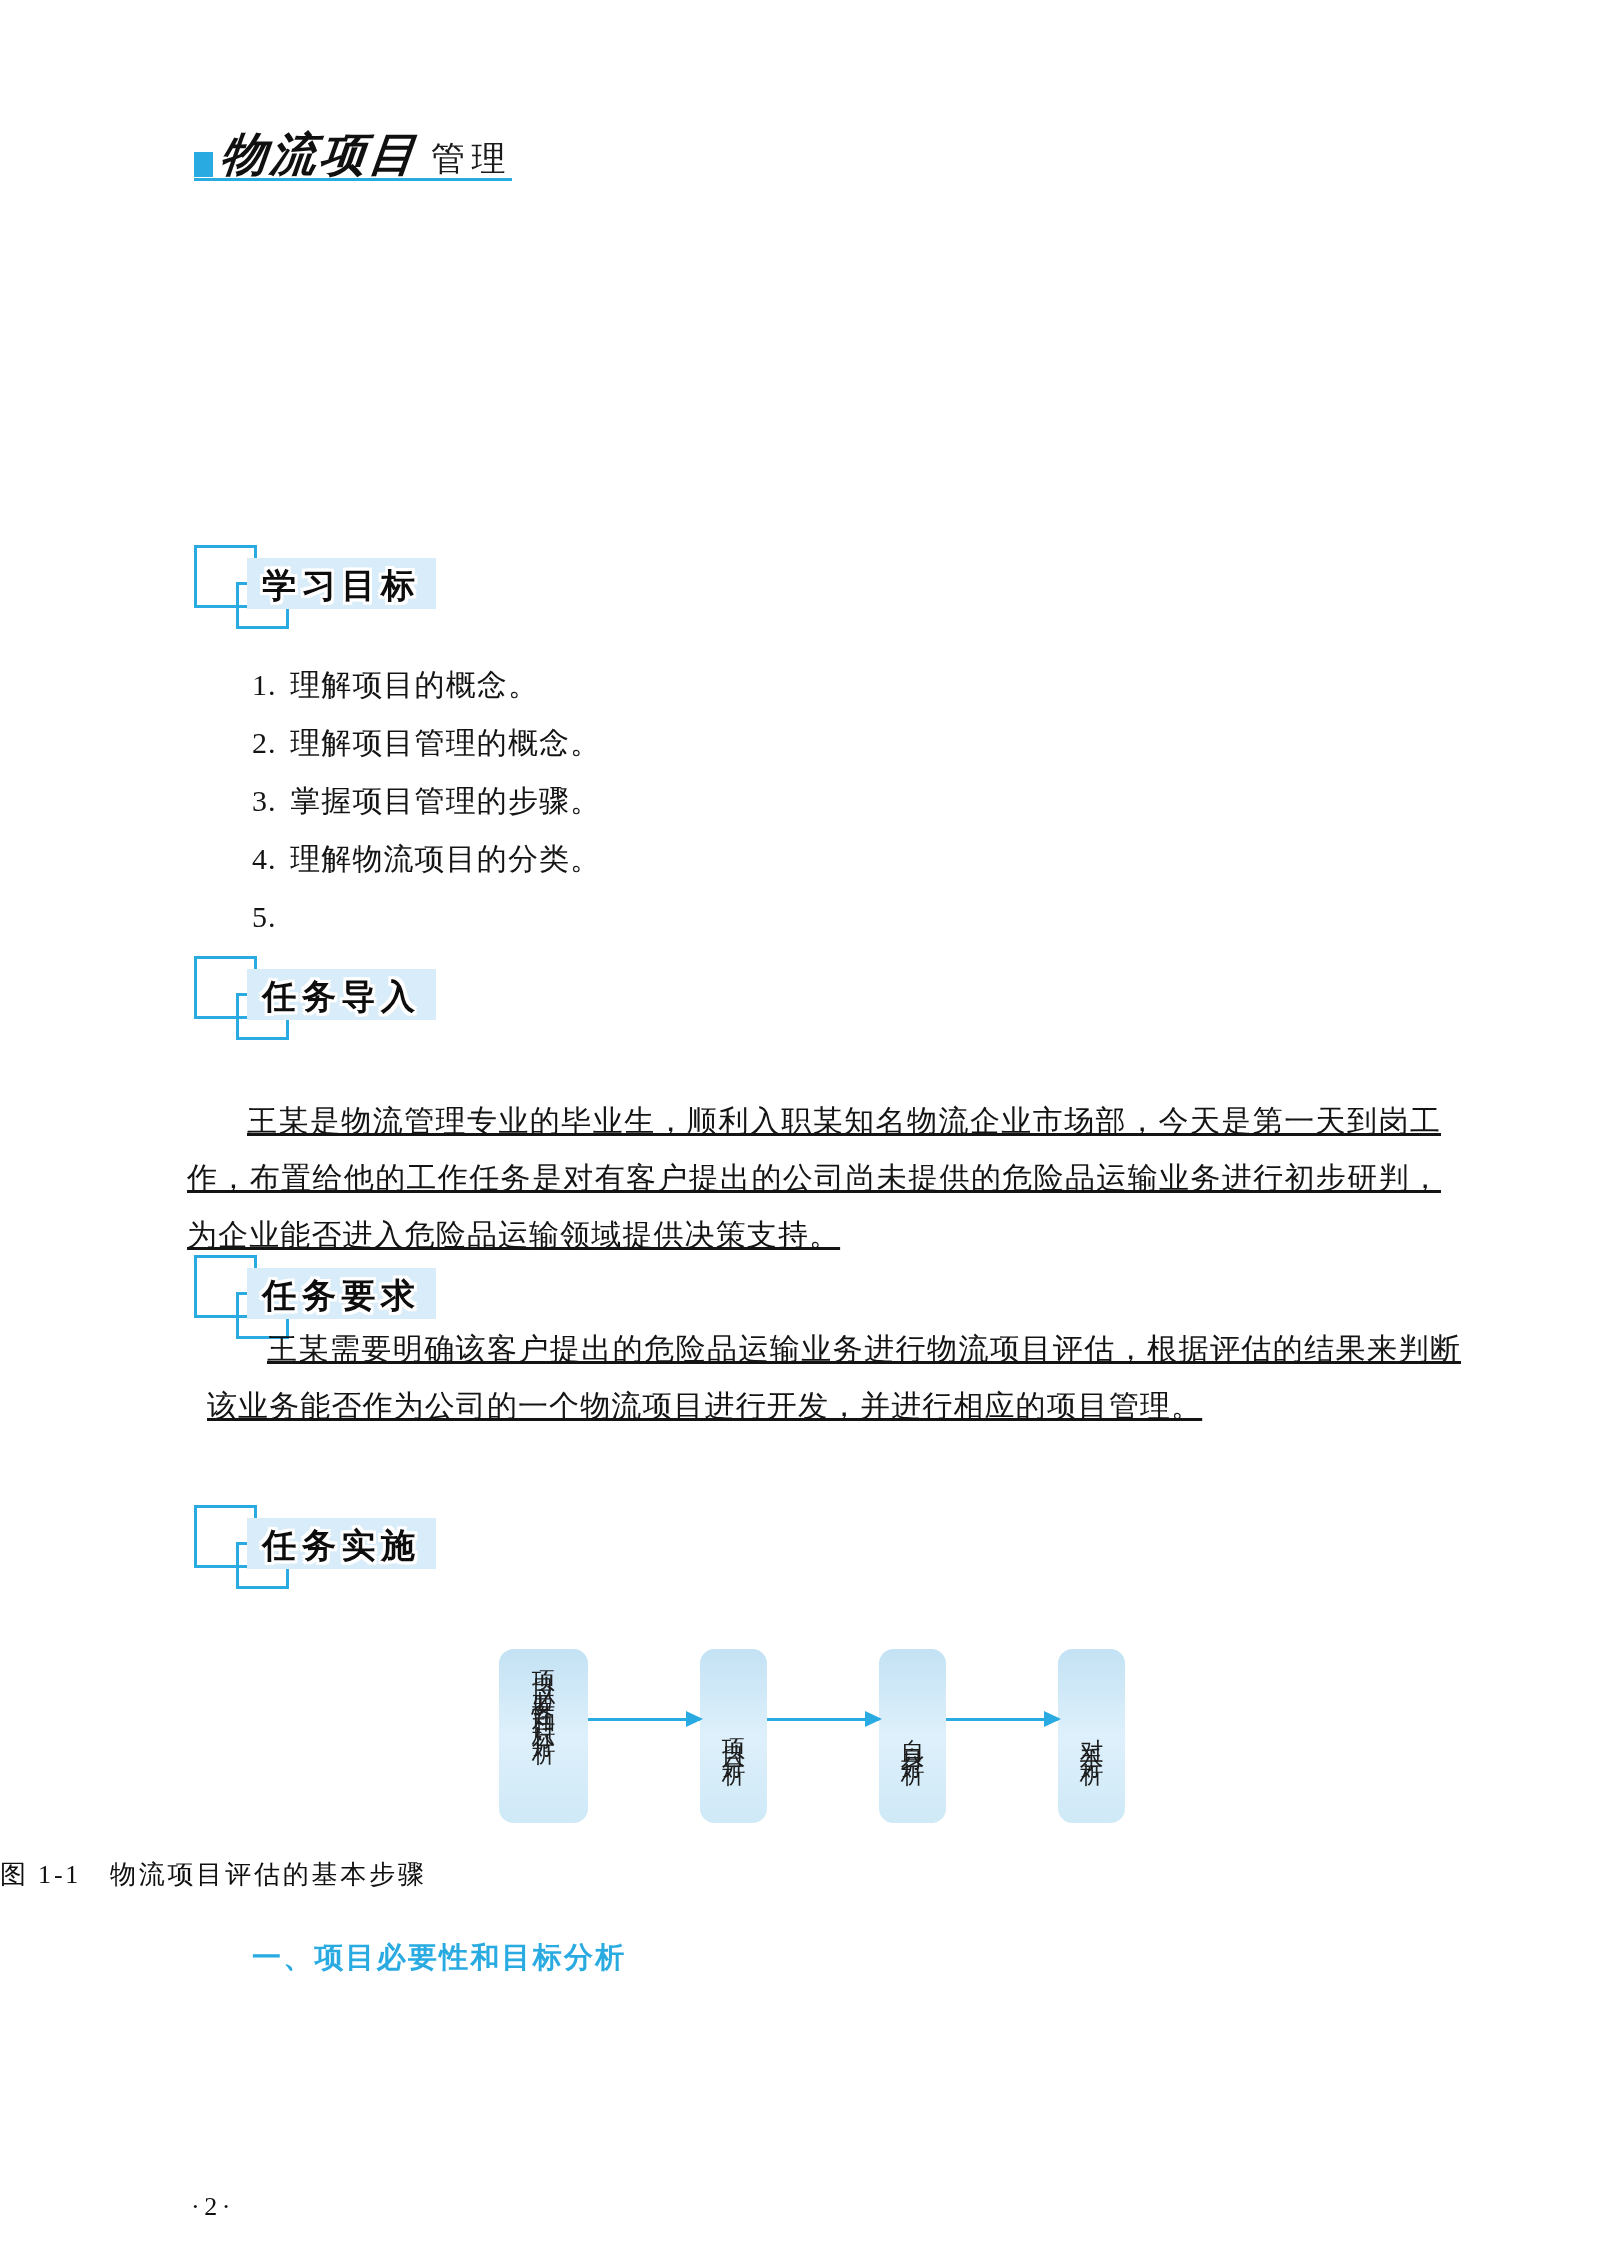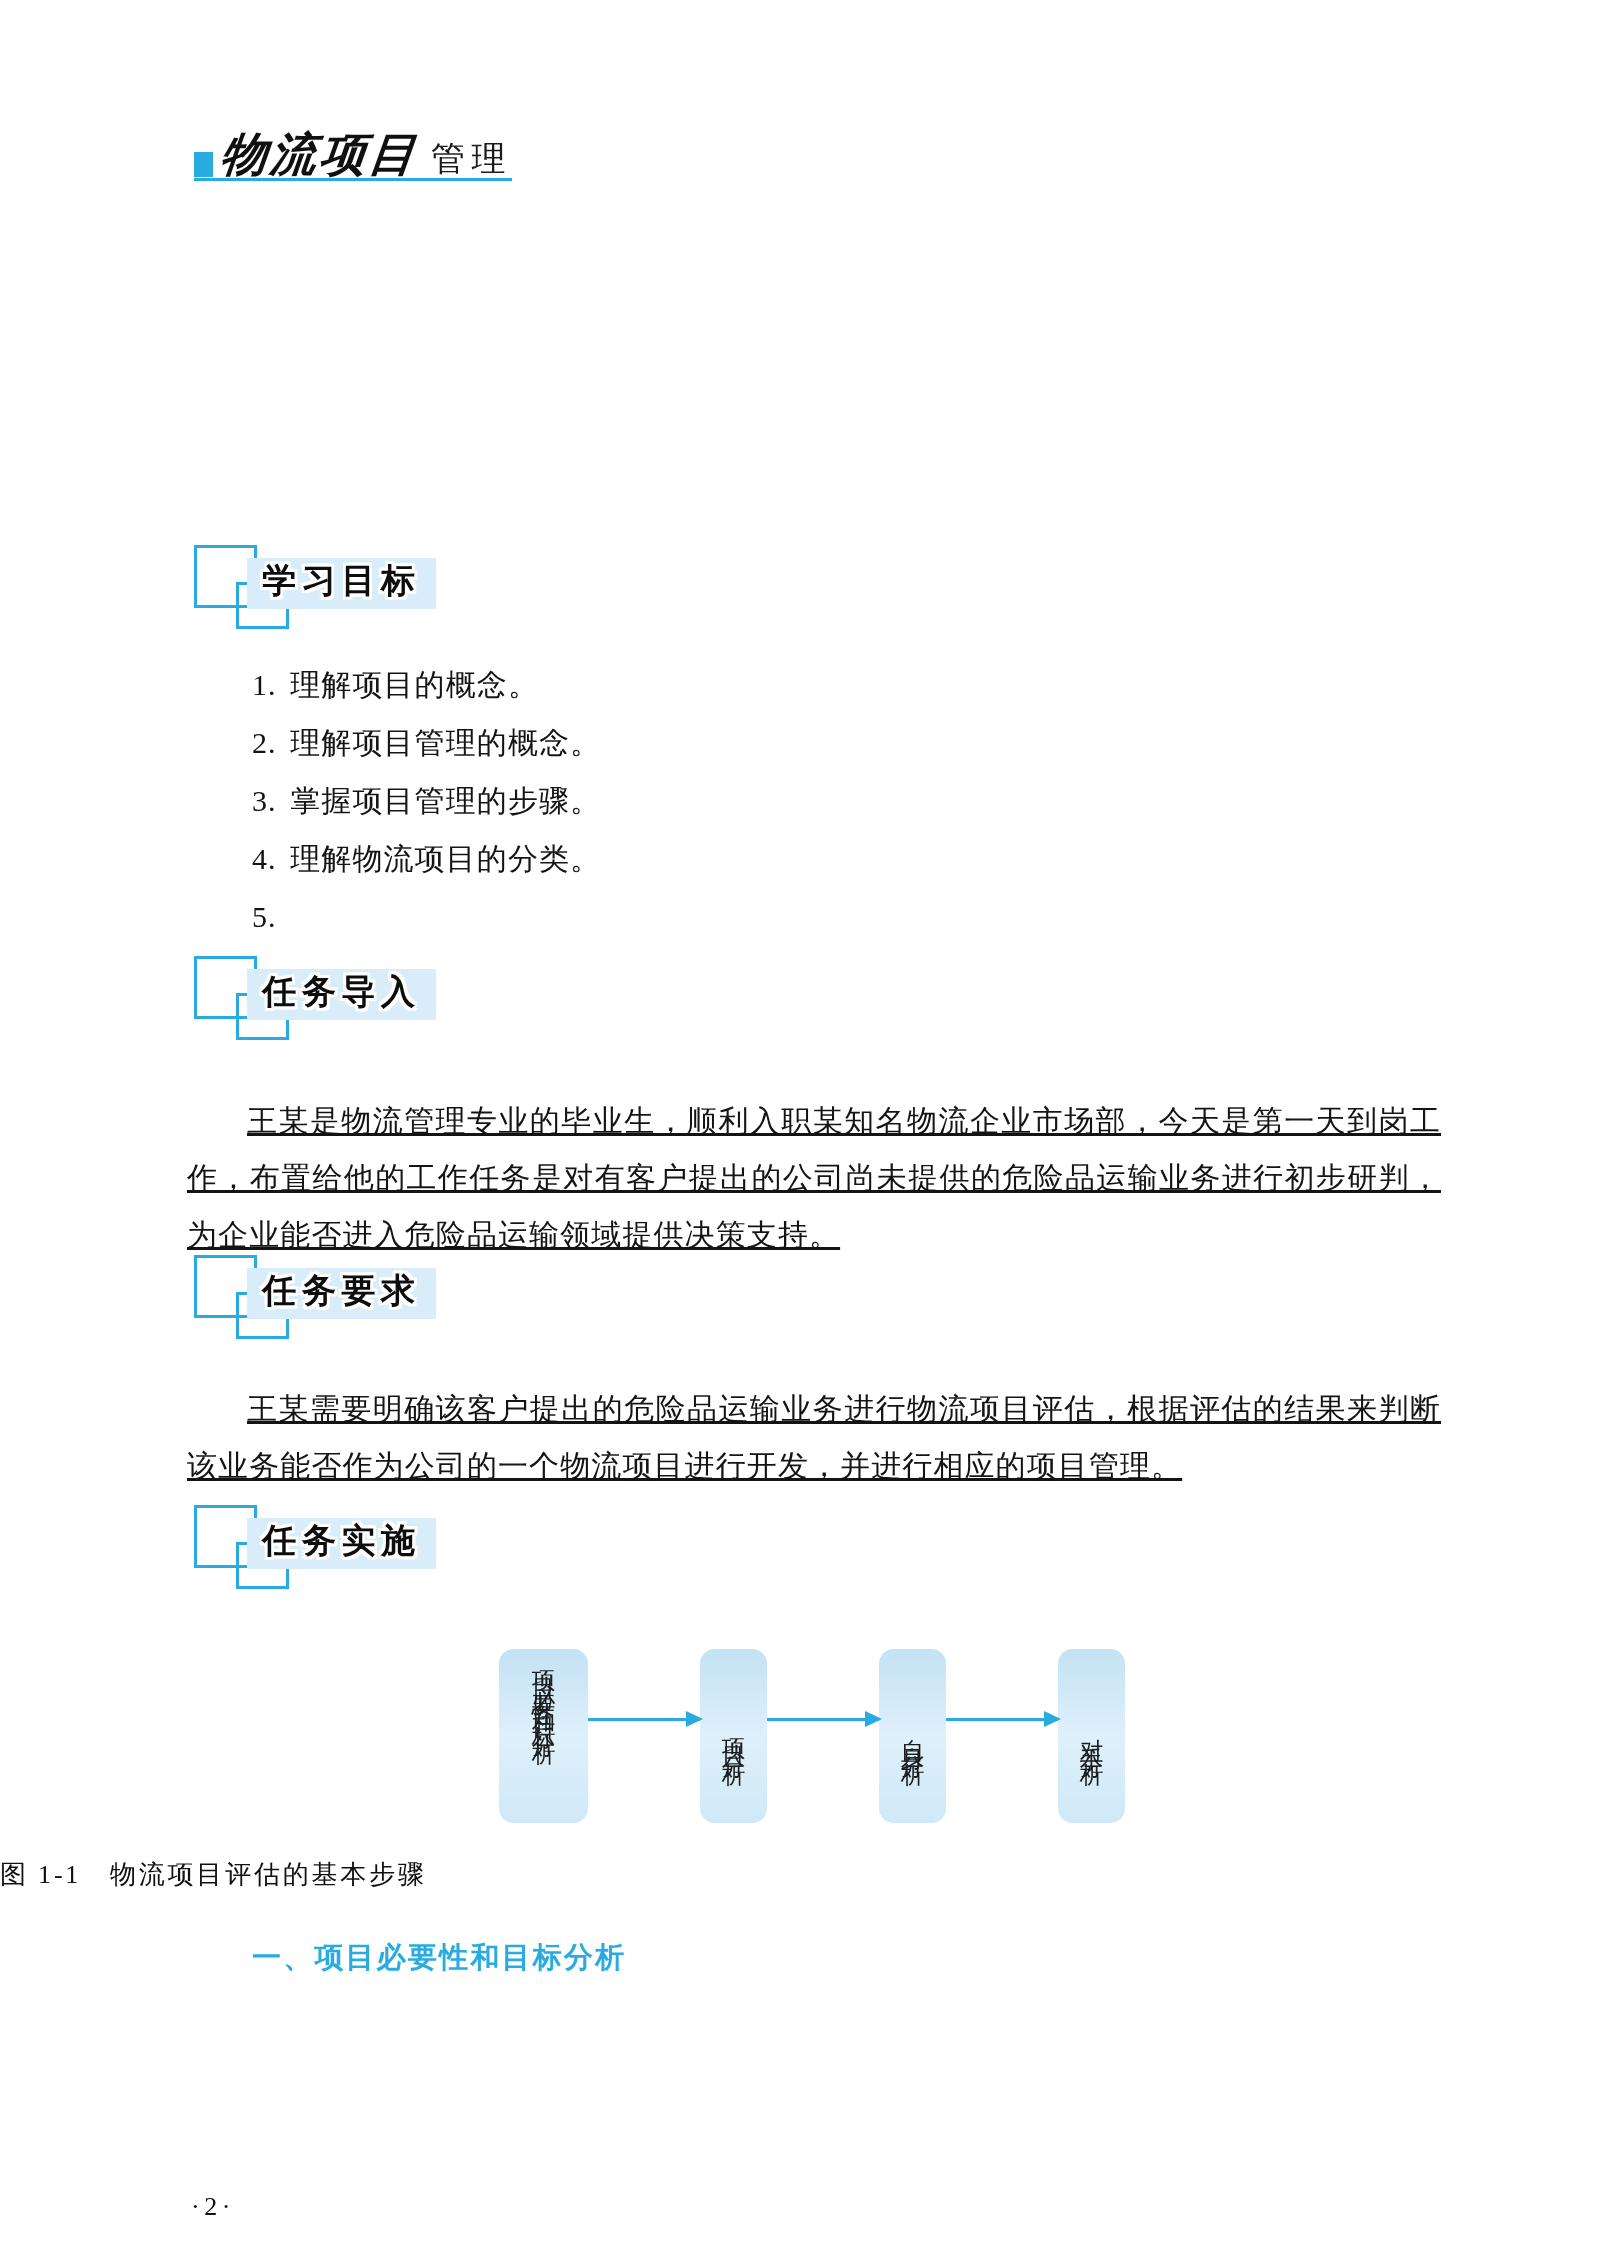--- a/index.html
+++ b/index.html
@@ -55,21 +55,21 @@
   .badge-b1{top:545px;}
   .badge-b2{top:956px;}
   .badge-b3{top:1255px;}
   .badge-b4{top:1505px;}
   .badge .sq{position:absolute;border:3.9px solid var(--accent);background:transparent;}
   .badge .sq1{left:0;top:0;width:63px;height:63px;}
   .badge .sq2{left:42px;top:37px;width:53px;height:47px;}
   .badge .plate{
     position:absolute;left:53px;top:13px;width:189px;height:51px;
     background:var(--plate);z-index:2;
-    display:flex;align-items:flex-start;justify-content:center;
+    display:flex;align-items:flex-end;justify-content:center;
   }
   .badge .plate-text{
     font-size:34px;font-weight:bold;letter-spacing:5.6px;color:#0d0d0d;
     text-shadow:
       -2.8px -2.8px 0 #fff, 0 -2.8px 0 #fff, 2.8px -2.8px 0 #fff,
       -2.8px  0   0 #fff,             2.8px  0   0 #fff,
       -2.8px  2.8px 0 #fff, 0  2.8px 0 #fff, 2.8px  2.8px 0 #fff;
   }
 
   
@@ -81,21 +81,21 @@
   .goals li{height:58px;display:flex;align-items:center;}
   .goals .num{margin-right:13.5px;}
 
   
   .body-para{
     position:absolute;left:187px;width:1254px;margin:0;
     font-size:30px;line-height:57px;
     letter-spacing:1.1px;text-align:justify;text-indent:2em;text-decoration:underline;
   }
   .para-1{top:1092px;}
-  .para-2{top:1380px;}
+  .para-2{top:1320px;margin-left:20px;}
   .para-3{top:2014px;}
 
   
   .flow{
     position:absolute;left:0;top:1649px;width:100%;
     display:flex;justify-content:center;align-items:center;
   }
   .flow-box{
     height:174px;border-radius:14.6px;
     background:linear-gradient(180deg,#c3e2f4 0%,#def0fb 50%,#cfe9f7 100%);

